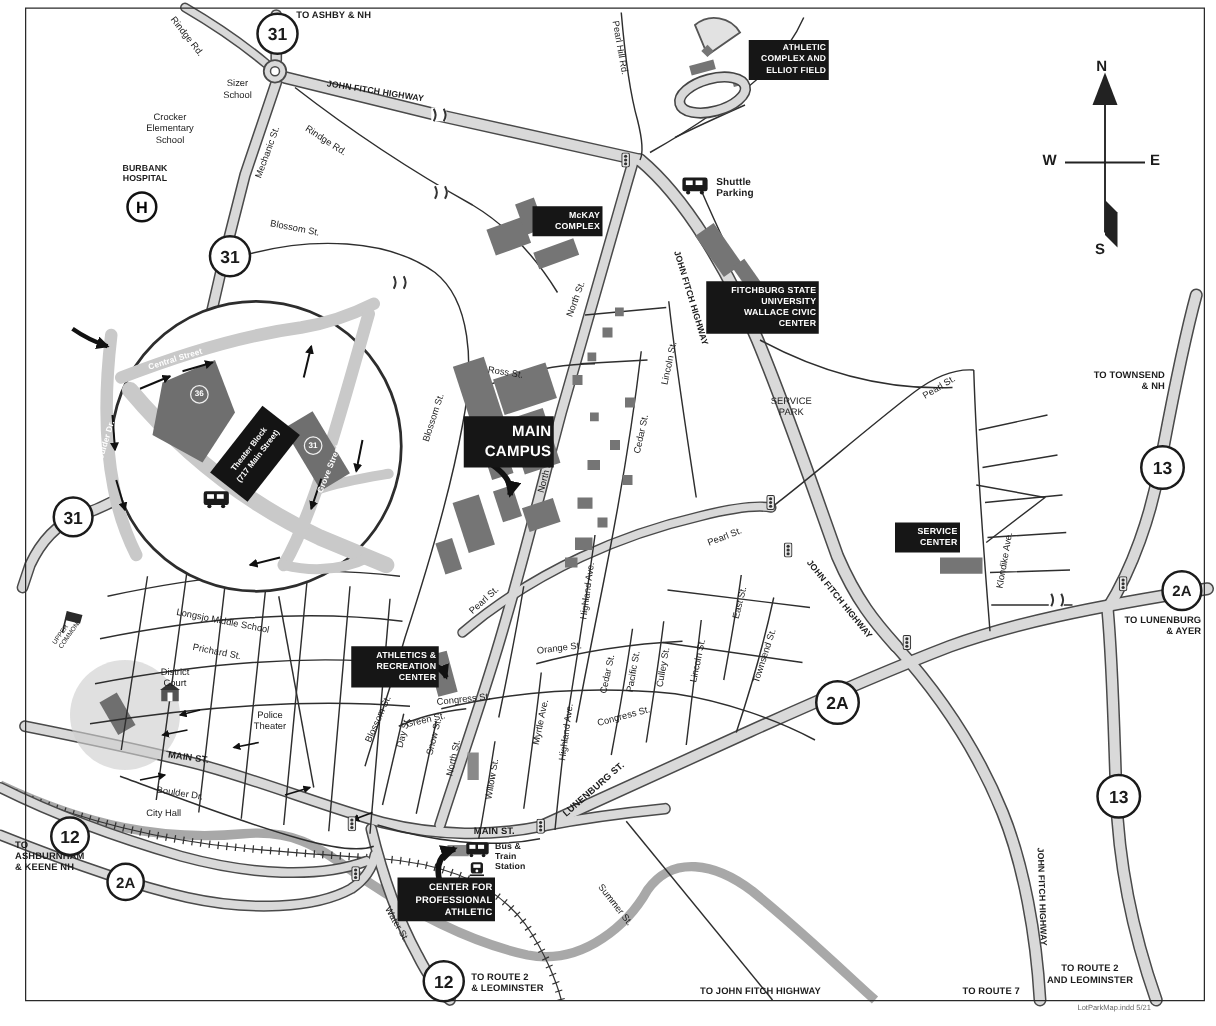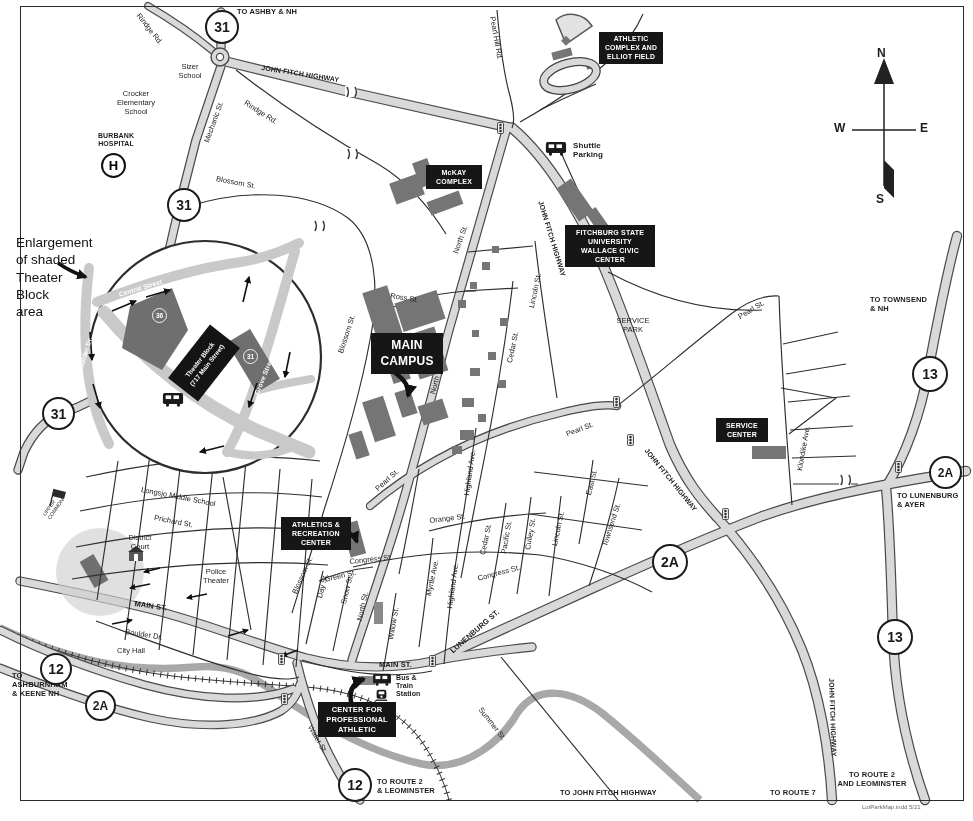--- a/index.html
+++ b/index.html
@@ -7,26 +7,26 @@
        font-family:"Liberation Sans",sans-serif}
   .frame{position:absolute;left:20px;top:6px;width:942px;height:793px;border:1.5px solid #2a2a2a;z-index:2;pointer-events:none}
   svg.base{position:absolute;left:0;top:0;z-index:1}
   .rc{stroke:#4a4a4a;fill:none;stroke-linecap:round;stroke-linejoin:round}
   .rf{stroke:#d9d9d9;fill:none;stroke-linecap:round;stroke-linejoin:round}
   .ts{stroke:#2e2e2e;stroke-width:1.15;fill:none;stroke-linejoin:round}
   .er path{stroke:#c9c9c9;fill:none;stroke-linecap:round}
   .lbl{position:absolute;font-size:7.5px;color:#1c1c1c;white-space:pre-line;transform-origin:0 0;line-height:1.18;z-index:3}
   .b{font-weight:bold;font-size:7.5px;letter-spacing:.1px}
   .c{text-align:center}
-  .rt{text-align:left}
+  .rt{text-align:right}
   .xs{font-size:5.2px;line-height:1.1}
   .wh{color:#fff;font-weight:bold;font-size:6.6px;z-index:4;letter-spacing:.1px}
   .note{font-size:13.5px;color:#111;line-height:1.28}
   .ftr{font-size:6px;color:#666}
-  .box{position:absolute;background:#161616;color:#fff;font-weight:bold;text-align:center;
+  .box{position:absolute;background:#161616;color:#fff;font-weight:bold;text-align:right;
        white-space:pre-line;padding:3px 2px;line-height:1.3;z-index:4;letter-spacing:.2px;font-size:7px}
   .shield{position:absolute;border:2.4px solid #1b1b1b;border-radius:50%;background:#fff;display:flex;
        align-items:center;justify-content:center;font-weight:bold;color:#1b1b1b;z-index:5;font-size:14px}
   .theater{position:absolute;left:170px;top:344px;width:68px;height:38px;background:#141414;color:#fff;
        transform:rotate(-52deg);display:flex;align-items:center;justify-content:center;text-align:center;
        font-size:6.4px;font-weight:bold;white-space:pre-line;line-height:1.35;z-index:4}
   .lotnum{position:absolute;width:13px;height:13px;border:1.2px solid #f0f0f0;border-radius:50%;color:#fff;
        font-size:6.5px;font-weight:bold;display:flex;align-items:center;justify-content:center;z-index:4}
   .hosp{position:absolute;left:101px;top:153px;width:21px;height:21px;border:2.6px solid #111;border-radius:50%;
        display:flex;align-items:center;justify-content:center;font-weight:bold;font-size:13px;z-index:3;background:#fff}
@@ -369,25 +369,20 @@
 &amp; AYER</div>
 <div class="lbl xs" style="left:42px;top:514px;transform:rotate(-55deg)">UPPER
 COMMON</div>
 <div class="lbl ftr" style="left:862px;top:804px">LotParkMap.indd   5/21</div>
 
 <div class="compassL" style="left:877px;top:46px">N</div>
 <div class="compassL" style="left:834px;top:121px">W</div>
 <div class="compassL" style="left:920px;top:121px">E</div>
 <div class="compassL" style="left:876px;top:192px">S</div>
 
-<div class="lbl note" style="left:16px;top:234px">Enlargement
-of shaded
-Theater
-Block
-area</div>
 <div class="lbl wh" style="left:118px;top:291px;transform:rotate(-17deg)">Central Street</div>
 <div class="lbl wh" style="left:76px;top:371px;transform:rotate(-73deg)">Boulder Dr.</div>
 <div class="lbl wh" style="left:117px;top:349px;transform:rotate(40deg)">Main Street</div>
 <div class="lbl wh" style="left:253px;top:393px;transform:rotate(-68deg)">Grove Street</div>
 <div class="theater">Theater Block
 (717 Main Street)</div>
 <div class="lotnum" style="left:152px;top:308px">36</div>
 <div class="lotnum" style="left:243px;top:349px">31</div>
 
 <div class="box" style="left:599px;top:32px;width:60px;font-size:6.8px">ATHLETIC

